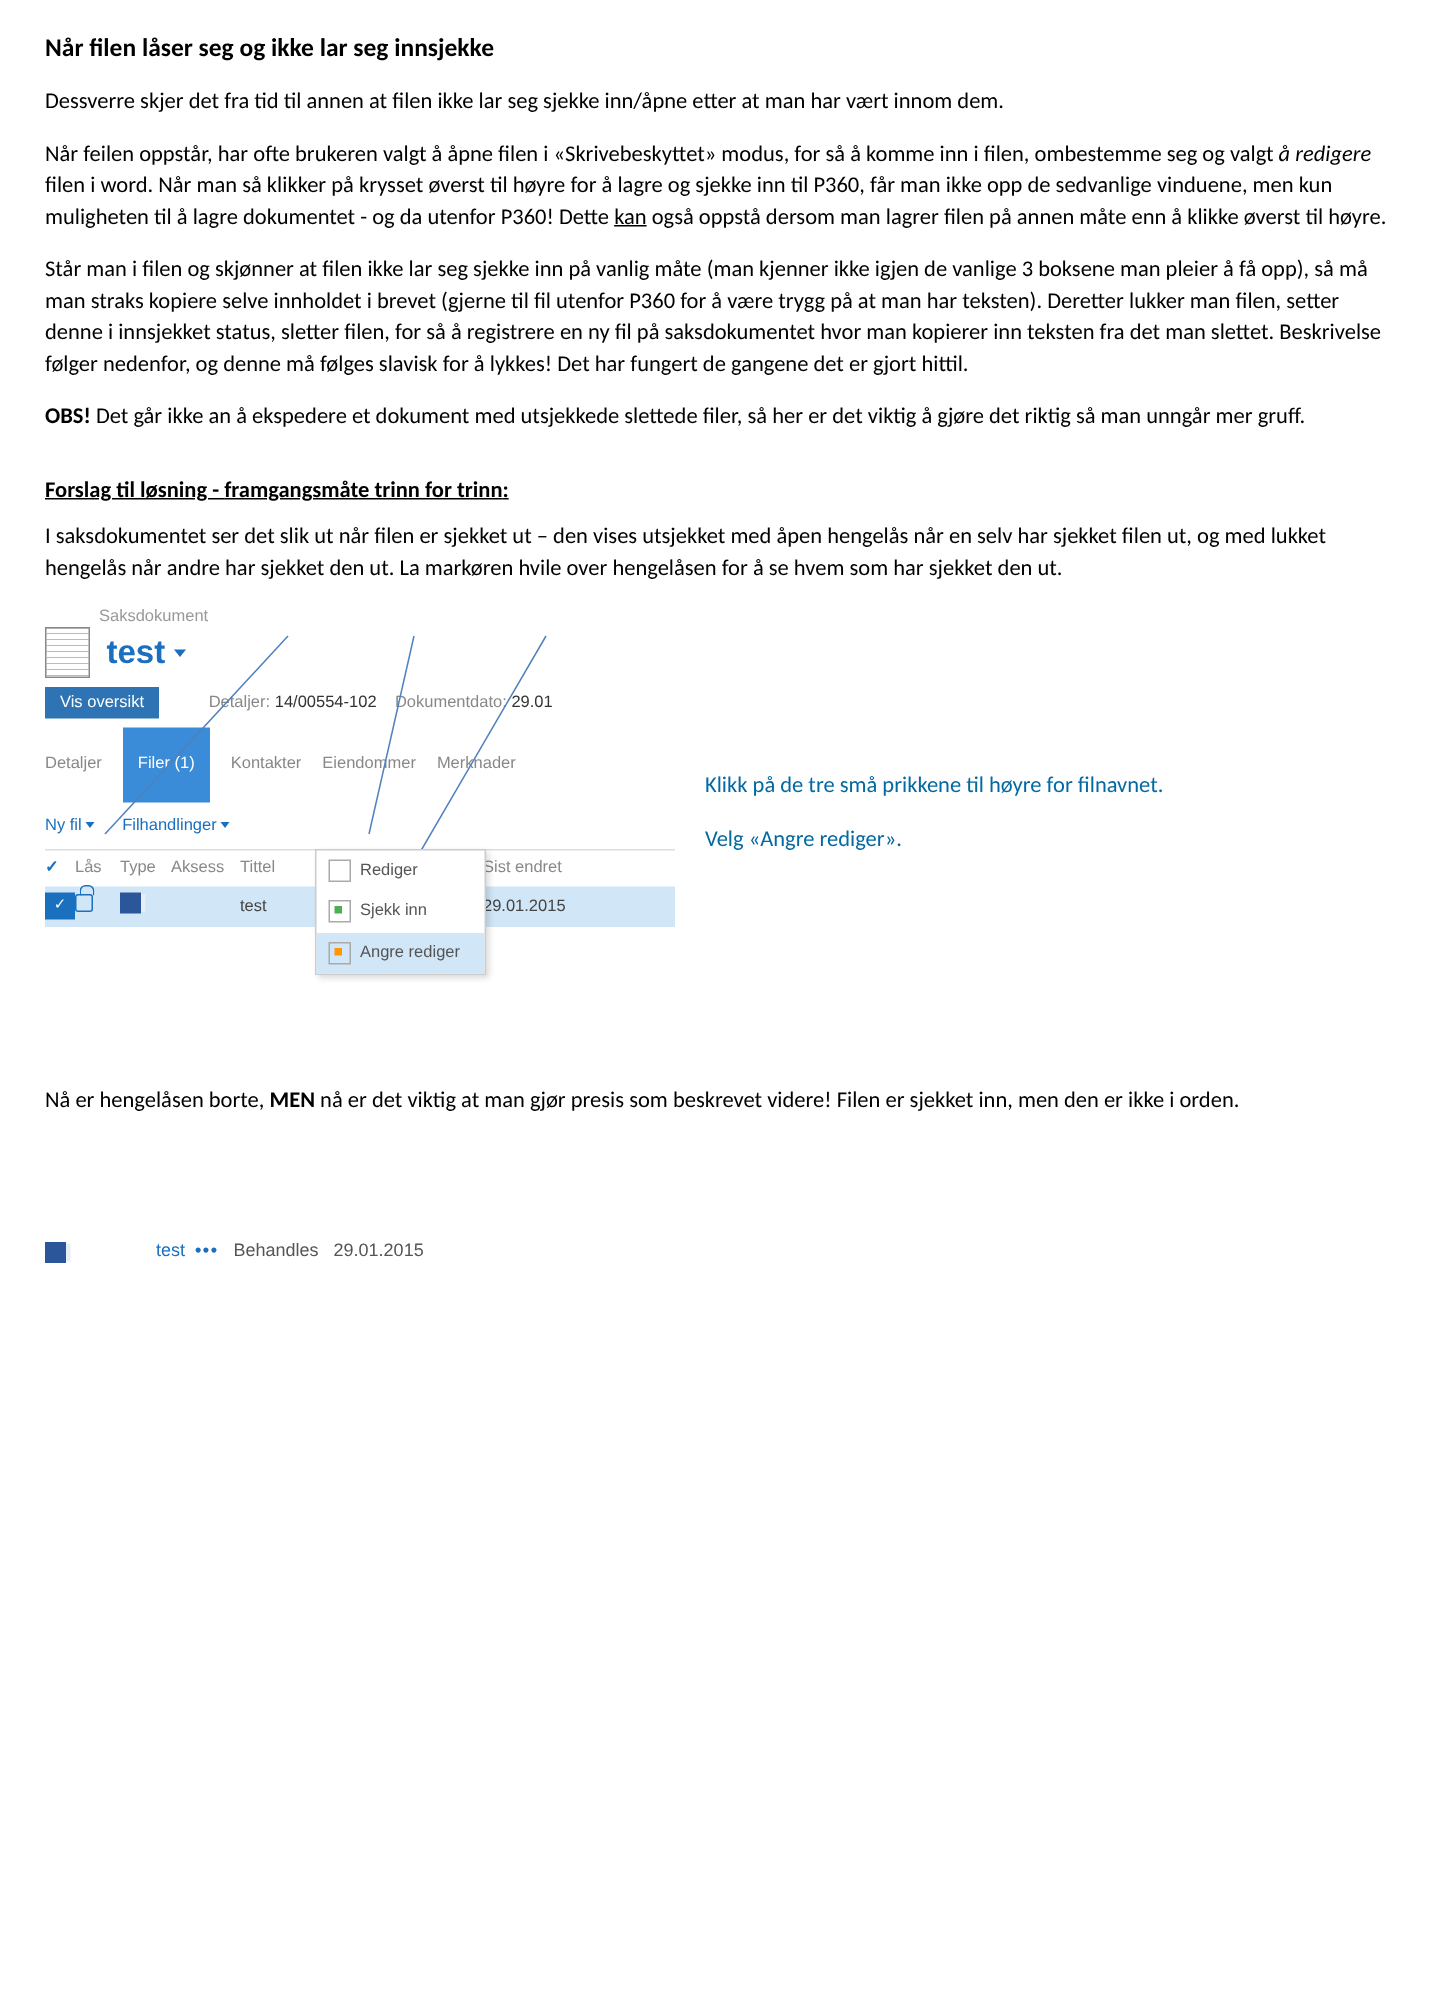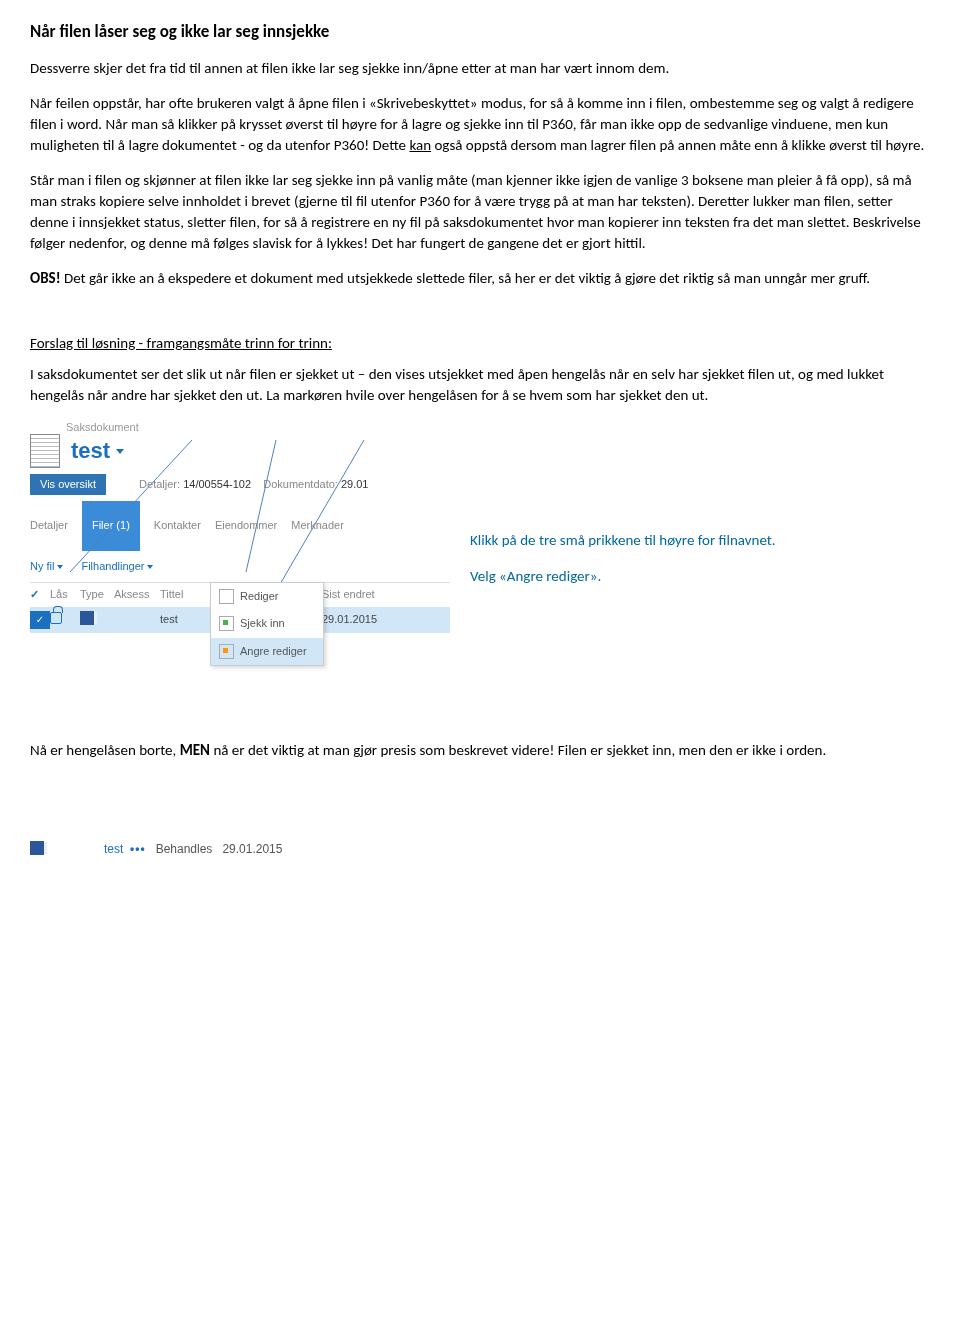--- a/index.html
+++ b/index.html
@@ -11,25 +11,25 @@
     background: #fff;
   }
   h1 {
     font-size: 17px;
     font-weight: bold;
     margin: 0 0 14px 0;
   }
   p { margin: 0 0 14px 0; }
   .underline { text-decoration: underline; }
   .bold { font-weight: bold; }
-  .italic { }
+  .italic { font-style: italic; }
   .section-title {
     font-size: 15px;
-    font-weight: normal;
-    margin-top: 44px;
+    font-weight: bold;
+    margin-top: 28px;
     margin-bottom: 10px;
   }
   
   .app-shot {
     position: relative;
     width: 420px;
     font-family: "Segoe UI", Arial, sans-serif;
     font-size: 11px;
     color: #555;
     margin-top: 8px;
@@ -219,21 +219,21 @@
   }
   .note1 { top: 110px; }
   .note2 { top: 146px; }
   .shot-wrap {
     position: relative;
     height: 260px;
   }
   .bottom-row {
     margin-top: 80px;
     display: flex;
-    align-items: flex-start;
+    align-items: flex-end;
     gap: 60px;
     font-size: 12px;
     color: #555;
     font-family: "Segoe UI", Arial, sans-serif;
   }
   .bottom-row .word-icon { }
   .bottom-row .title-l { color: #1a6fbf; font-size: 12px; }
 </style>
 </head>
 <body>

